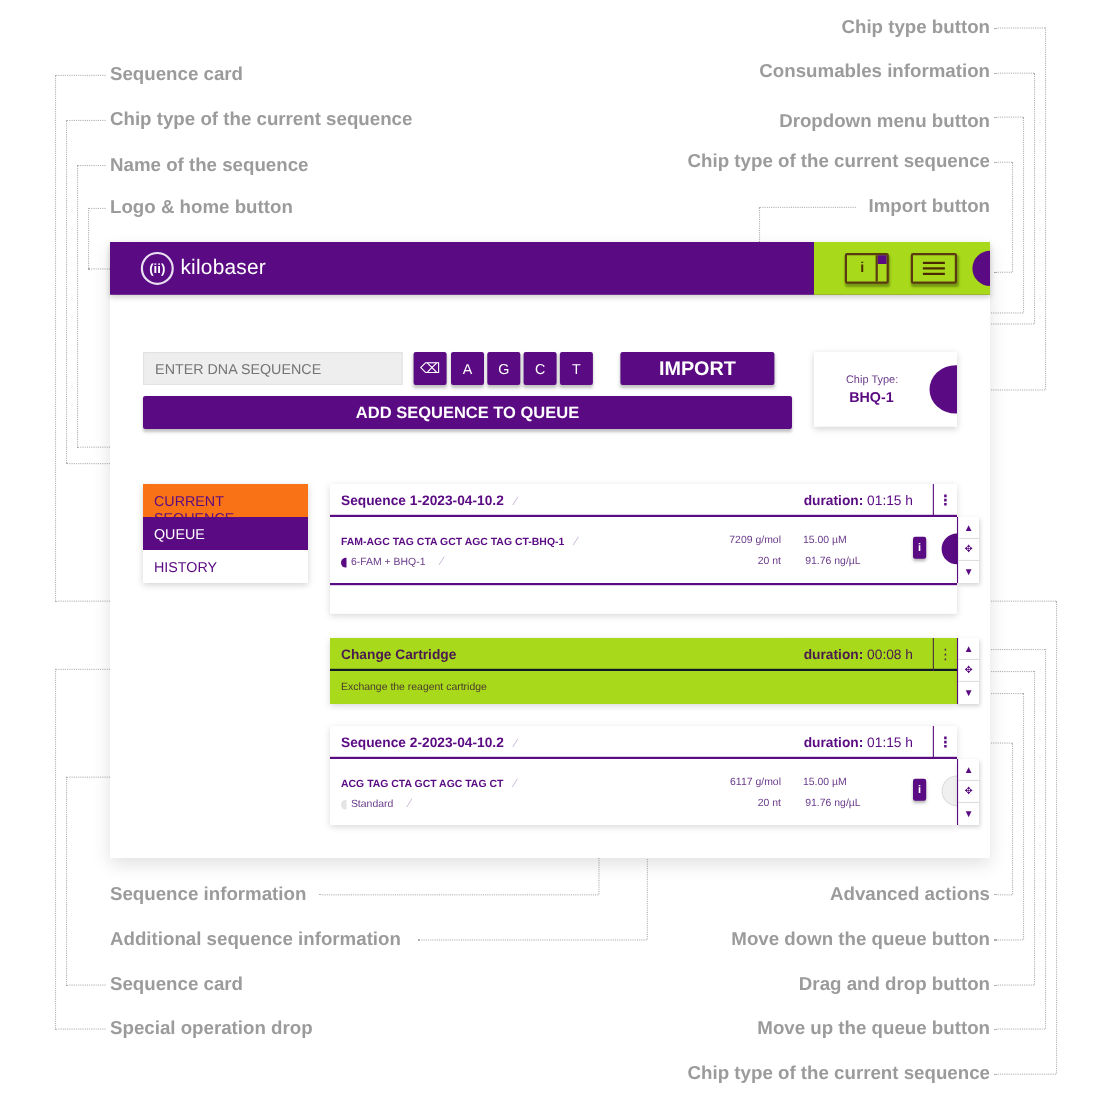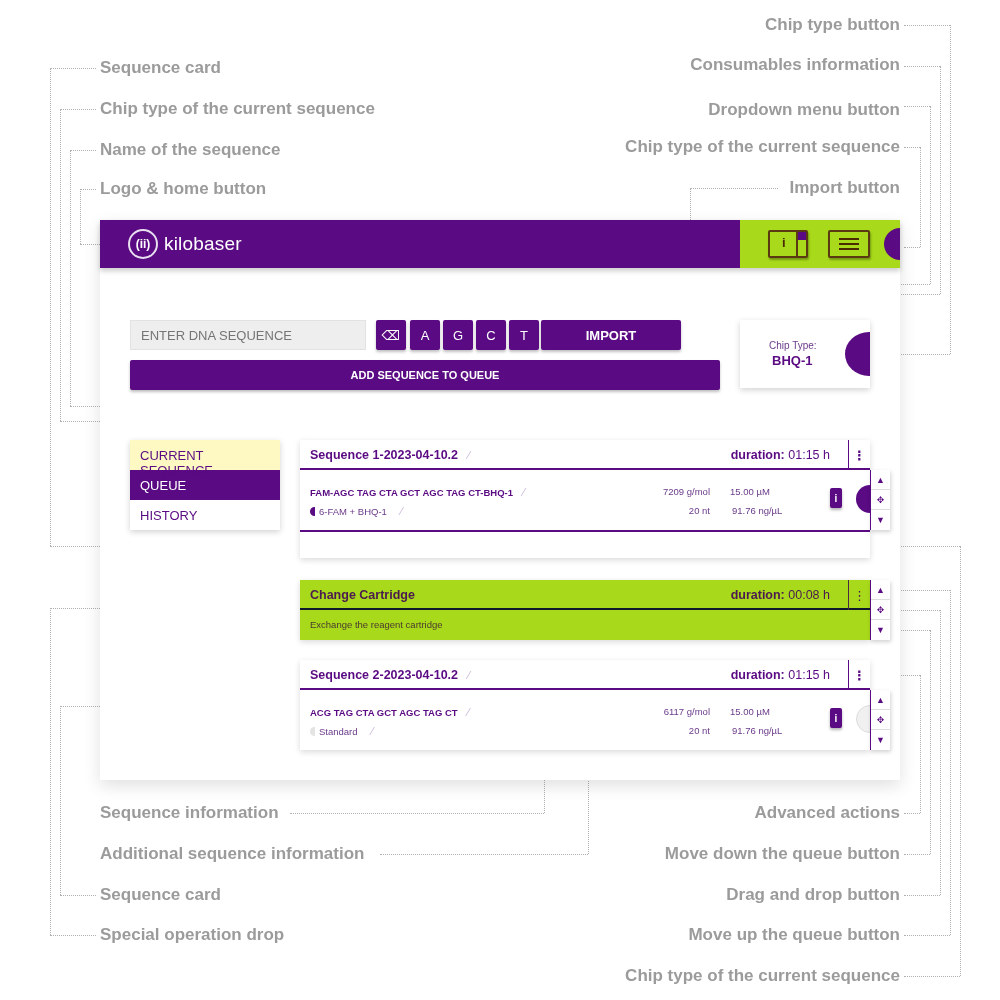--- a/index.html
+++ b/index.html
@@ -26,31 +26,31 @@
   .consumables-btn .side { position: absolute; right: 0; top: 0; width: 10px; height: 24px; border-left: 2px solid #5a3a10; }
   .consumables-btn .side .fill { width: 8px; height: 8px; background: #5a0a82; }
   .menu-btn { left: 88px; width: 42px; }
   .menu-btn .bar { position: absolute; left: 9px; width: 20px; height: 2px; background: #4a2a00; }
   .chip-btn { position: absolute; left: 144px; top: 8px; width: 32px; height: 32px; border-radius: 50%; background: #5a0a82; }
 
   
   .dna-input { position: absolute; left: 30px; top: 100px; width: 236px; height: 30px; background: #eeeeee; border: 1px solid #e2e2e2; font-size: 13px; color: #777; padding: 7px 10px; font-family: "Liberation Sans", sans-serif; }
   .pbtn { position: absolute; background: #5a0a82; color: #fff; font-weight: 700; display: flex; align-items: center; justify-content: center; box-shadow: 0 2px 3px rgba(0,0,0,0.25); border-radius: 2px; }
   .key { top: 100px; width: 30px; height: 30px; font-size: 13px; font-weight: 400; }
-  .import-btn { left: 441px; top: 100px; width: 140px; height: 30px; font-size: 13px; }
-  .add-btn { left: 30px; top: 140px; width: 590px; height: 30px; font-size: 11px; }
+  .import-btn { left: 464px; top: 100px; width: 140px; height: 30px; font-size: 18px; }
+  .add-btn { left: 30px; top: 140px; width: 590px; height: 30px; font-size: 15px; }
   .chip-card { position: absolute; left: 640px; top: 100px; width: 130px; height: 68px; background: #fff; box-shadow: 0 2px 6px rgba(0,0,0,0.18); overflow: hidden; }
   .chip-card .lbl { position: absolute; left: 29px; top: 20px; font-size: 10px; color: #6a3a8a; }
   .chip-card .val { position: absolute; left: 32px; top: 33px; font-size: 13px; font-weight: 700; color: #5a0a82; }
   .chip-card .half { position: absolute; left: 105px; top: 12px; width: 48px; height: 44px; border-radius: 50%; background: #5a0a82; }
 
   
   .nav { position: absolute; left: 30px; top: 220px; width: 150px; box-shadow: 0 2px 6px rgba(0,0,0,0.18); background: #fff; }
   .nav-item { height: 30px; font-size: 13px; padding: 8px 10px; color: #5a0a82; }
-  .nav-item.first { background: #fef9c3; }
+  .nav-item.first { background: #f97316; }
   .nav-item.active { background: #5a0a82; color: #fff; }
 
   
   .card { position: absolute; left: 200px; width: 570px; background: #fff; box-shadow: 0 2px 6px rgba(0,0,0,0.15); }
   .card-head { position: relative; height: 30px; border-bottom: 2px solid #5a0a82; }
   .card-title { position: absolute; left: 10px; top: 8px; font-size: 12.5px; font-weight: 700; color: #5a0a82; }
   .pencil { display: inline-block; margin-left: 10px; color: #c9b5d8; font-weight: 400; font-size: 11px; }
   .duration { position: absolute; right: 40px; top: 8px; font-size: 12.5px; color: #5a0a82; }
   .duration b { font-weight: 700; }
   .kebab { position: absolute; right: 0; top: 0; width: 22px; height: 30px; border-left: 1.5px solid #5a0a82; display: flex; align-items: center; justify-content: center; font-size: 13px; color: #5a0a82; font-weight: 700; }

